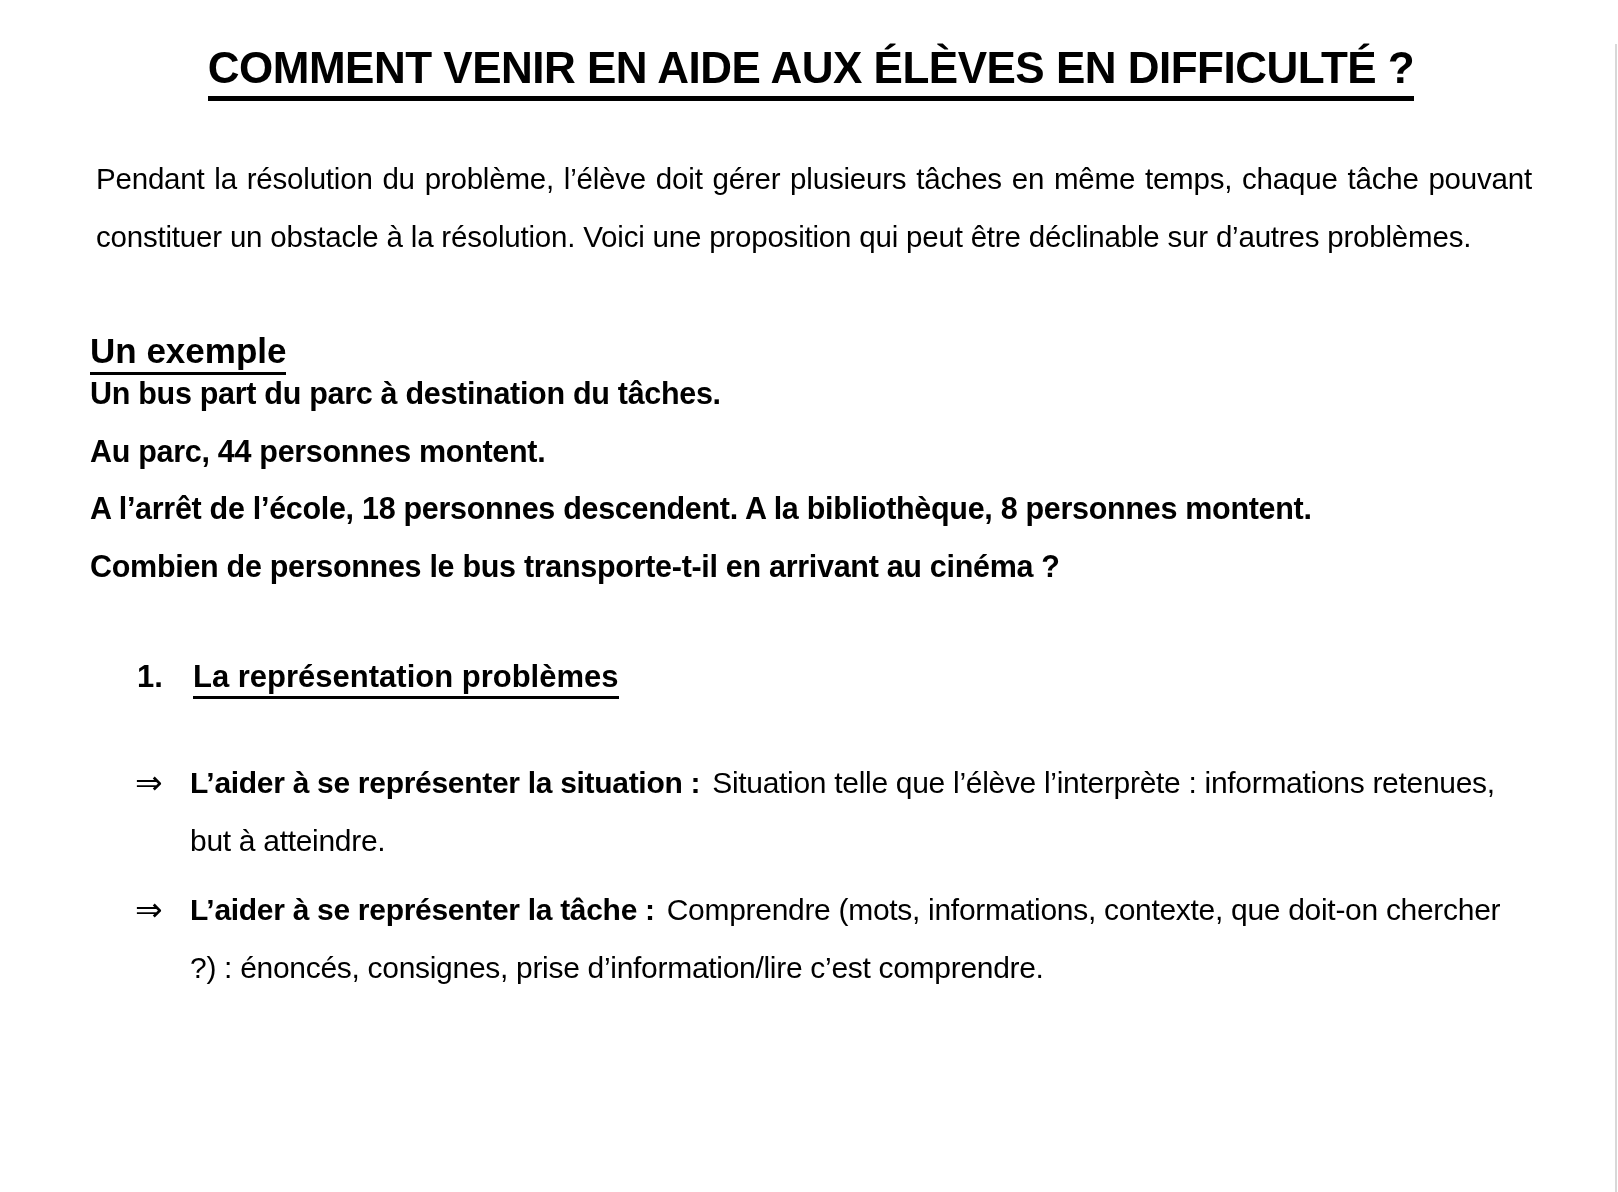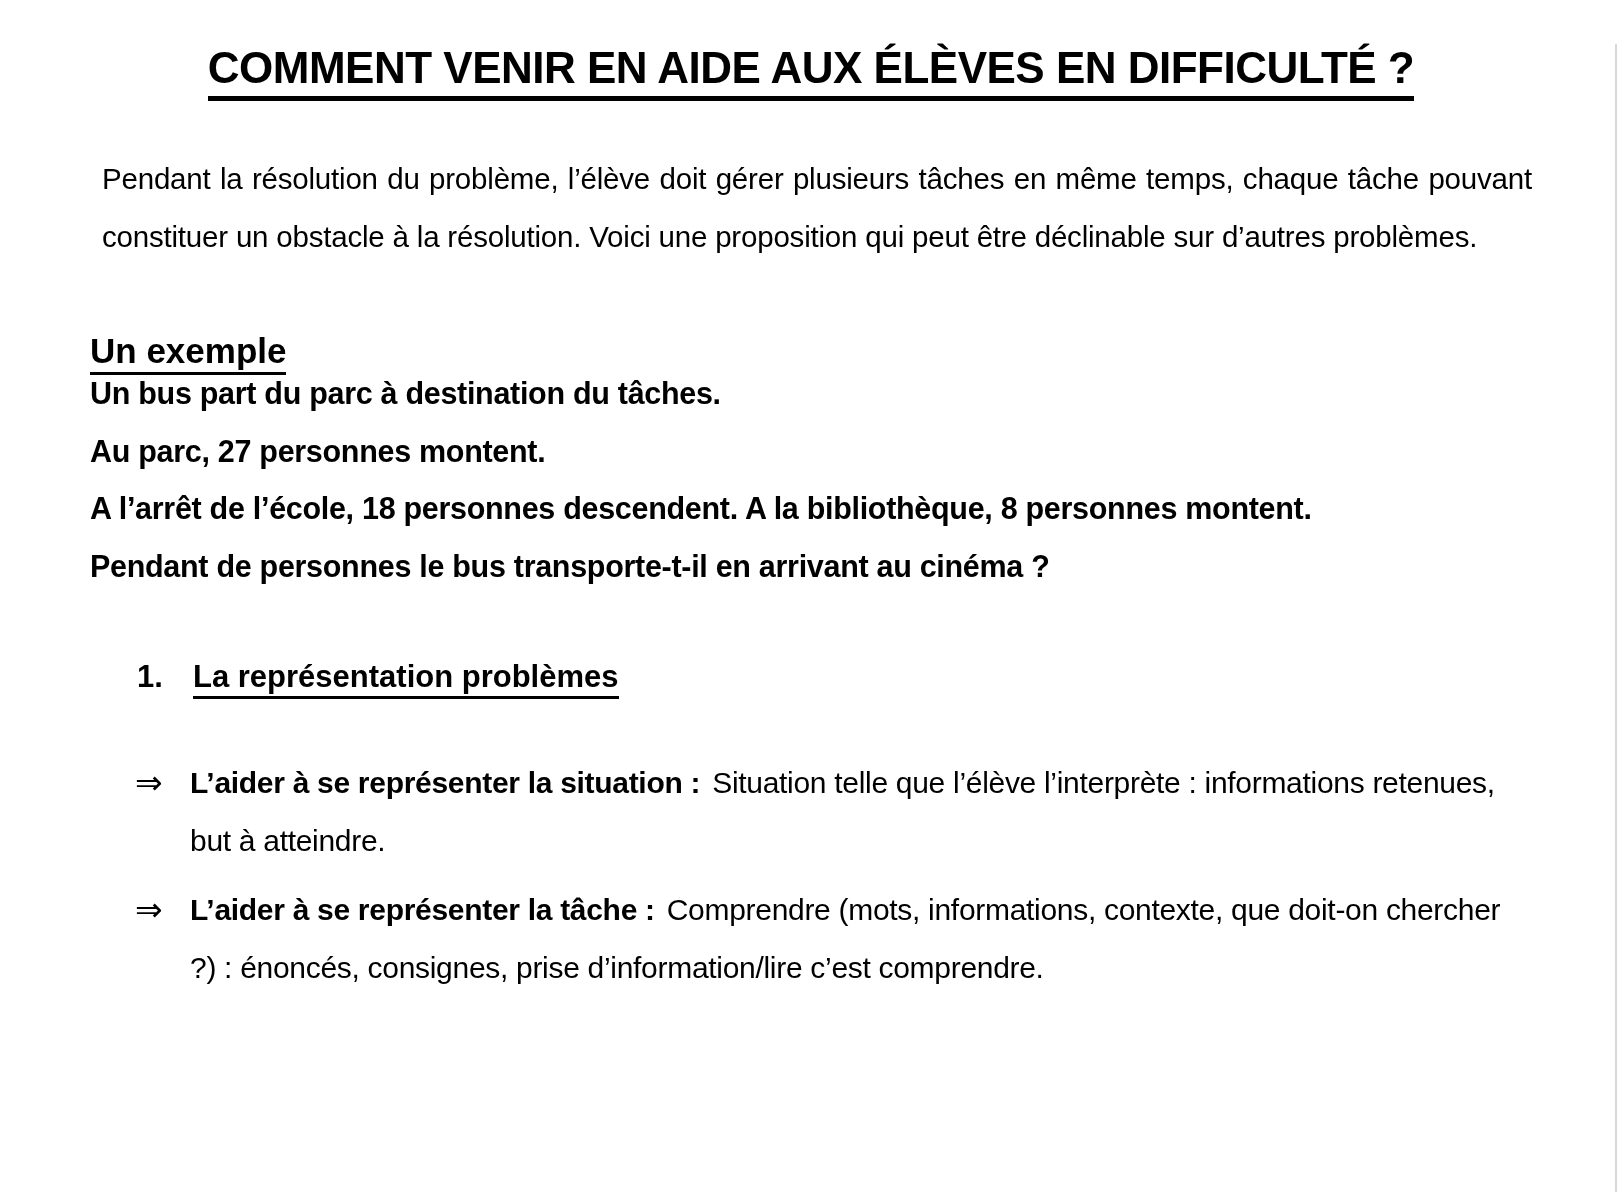--- a/index.html
+++ b/index.html
@@ -37,21 +37,21 @@
     line-height: 48px;
     font-weight: bold;
     letter-spacing: -0.5px;
     white-space: nowrap;
   }
   .u-thick {
     border-bottom: 5px solid #000;
     padding-bottom: 4px;
   }
   .intro {
-    margin: 58px 0 0 12px;
+    margin: 58px 0 0 6px;
     font-size: 29.5px;
     line-height: 57.5px;
     letter-spacing: -0.2px;
     text-align: justify;
   }
   .example-heading {
     margin: 68px 0 0 0;
     font-size: 35px;
     line-height: 36px;
     font-weight: bold;
@@ -109,23 +109,23 @@
 <div class="page">
 
   <h1 class="title"><span class="u-thick">COMMENT VENIR EN AIDE AUX ÉLÈVES EN DIFFICULTÉ ?</span></h1>
 
   <p class="intro">Pendant la résolution du problème, l’élève doit gérer plusieurs tâches en même temps, chaque tâche pouvant constituer un obstacle à la résolution. Voici une proposition qui peut être déclinable sur d’autres problèmes.</p>
 
   <h2 class="example-heading"><span class="u-med">Un exemple</span></h2>
 
   <div class="example-lines">
     <div class="pline">Un bus part du parc à destination du tâches.</div>
-    <div class="pline">Au parc, 27 personnes montent.</div>
+    <div class="pline">Au parc, 44 personnes montent.</div>
     <div class="pline">A l’arrêt de l’école, 18 personnes descendent. A la bibliothèque, 8 personnes montent.</div>
-    <div class="pline">Pendant de personnes le bus transporte-t-il en arrivant au cinéma ?</div>
+    <div class="pline">Combien de personnes le bus transporte-t-il en arrivant au cinéma ?</div>
   </div>
 
   <div class="section-heading">
     <span class="num">1.</span><span class="u-med">La représentation problèmes</span>
   </div>
 
   <div class="bullet first">
     <span class="arrow">⇒</span>
     <span class="btext"><b class="lead">L’aider à se représenter la situation :</b><span>Situation telle que l’élève l’interprète : informations retenues, but à atteindre.</span></span>
   </div>

